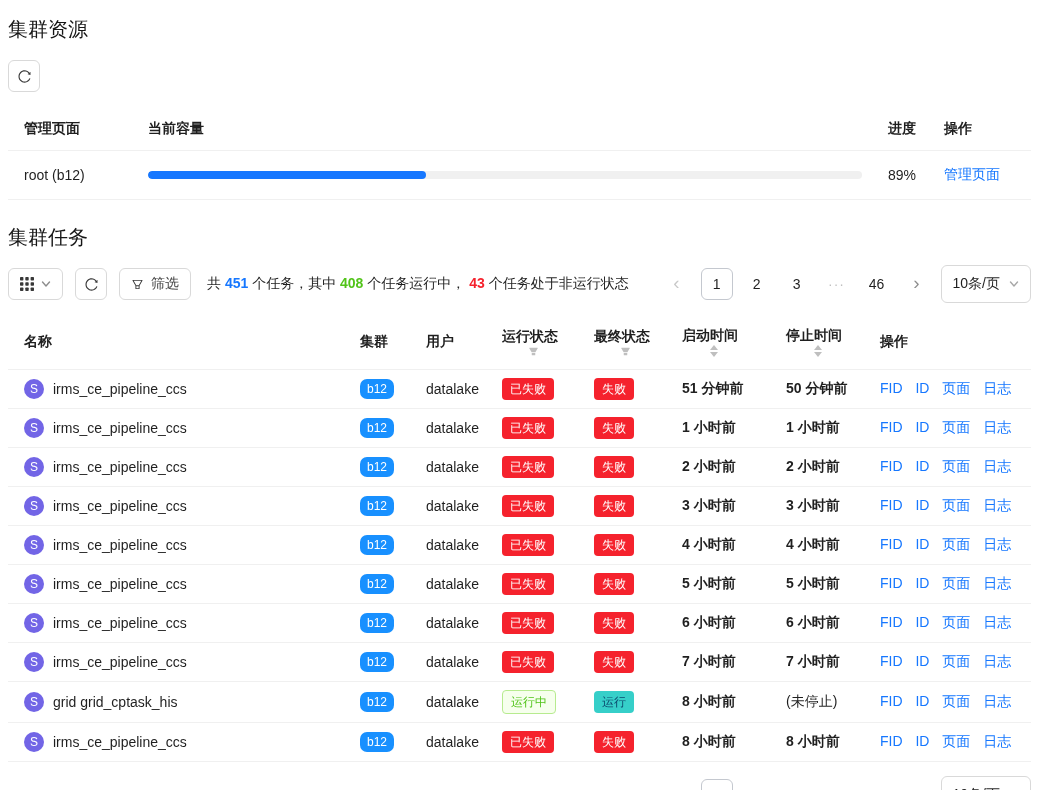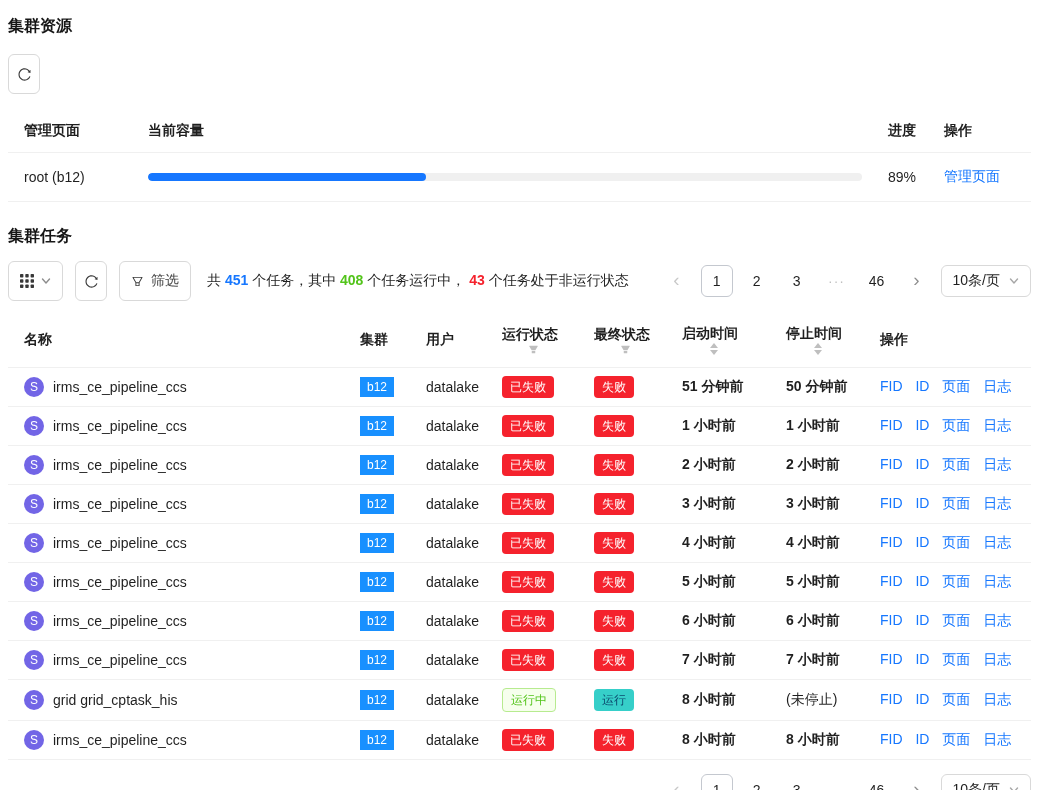--- a/index.html
+++ b/index.html
@@ -4,25 +4,25 @@
 <style>
   * { box-sizing: border-box; }
   html,body { margin:0; padding:0; background:#fff; }
   body {
     width:1039px; height:790px; overflow:hidden;
     font-family:"Liberation Sans","DejaVu Sans",sans-serif;
     color:rgba(0,0,0,0.88); font-size:14px;
   }
   .page { width:1039px; height:790px; padding:8px 8px 0 8px; }
 
-  .section-title { font-size:16px; font-weight:700; margin:8px 0 0 0; color:#161616; }
+  .section-title { font-size:20px; font-weight:400; margin:8px 0 0 0; color:#161616; }
 
   
   .icon-btn, .btn {
-    height:40px; border:1px solid #d9d9d9; border-radius:6px; background:#fff;
+    height:32px; border:1px solid #d9d9d9; border-radius:6px; background:#fff;
     display:inline-flex; align-items:center; justify-content:center;
     color:rgba(0,0,0,0.78); cursor:pointer; font-size:14px;
     font-family:inherit;
   }
   .icon-btn { width:32px; padding:0; }
   .btn { padding:0 11px; gap:7px; }
 
   
   .res-table { width:1023px; border-collapse:collapse; margin-top:16px; table-layout:fixed; }
   .res-table th { text-align:left; font-weight:600; padding:12px 8px; border-bottom:1px solid #f0f0f0; color:rgba(0,0,0,0.88); }
@@ -40,41 +40,41 @@
   .num-red { color:#f5222d; font-weight:700; }
 
   
   .pagination { display:flex; align-items:center; gap:8px; margin-left:auto; }
   .pg-item { min-width:32px; height:32px; padding:0 4px; display:inline-flex; align-items:center; justify-content:center;
     border-radius:6px; cursor:pointer; color:rgba(0,0,0,0.88); background:#fff; }
   .pg-item.active { border:1px solid #c4c8cf; }
   .pg-arrow { font-size:19px; color:rgba(0,0,0,0.45); padding-bottom:3px; }
   .pg-arrow.disabled { color:rgba(0,0,0,0.22); cursor:default; }
   .pg-ellipsis { color:rgba(0,0,0,0.25); letter-spacing:1px; }
-  .page-size { height:32px; border:1px solid #d9d9d9; border-radius:6px; display:inline-flex; align-items:center;
+  .page-size { height:38px; border:1px solid #d9d9d9; border-radius:6px; display:inline-flex; align-items:center;
     gap:9px; padding:0 11px; cursor:pointer; background:#fff; }
   .page-size .chev { color:rgba(0,0,0,0.35); display:inline-flex; }
 
   
   .task-table { width:1023px; border-collapse:collapse; margin-top:12px; table-layout:fixed; }
   .task-table th { text-align:left; font-weight:600; padding:12px 8px; border-bottom:1px solid #f0f0f0; color:rgba(0,0,0,0.88); white-space:nowrap; }
   .task-table td { padding:8px; border-bottom:1px solid #f0f0f0; white-space:nowrap; overflow:hidden; }
   .task-table th:first-child, .task-table td:first-child { padding-left:16px; }
   .th-inner { display:inline-flex; align-items:center;flex-direction:column; }
 
   .sorter { display:inline-flex; flex-direction:column; margin-left:7px; }
   .caret { width:0; height:0; border-left:4px solid transparent; border-right:4px solid transparent; }
   .caret.up { border-bottom:5px solid #bfbfbf; margin-bottom:2px; }
   .caret.down { border-top:5px solid #bfbfbf; }
   .hfilter { display:inline-flex; margin-left:7px; color:#bfbfbf; cursor:pointer; }
 
   .avatar { width:20px; height:20px; border-radius:50%; background:#7265e6; color:#fff; font-size:12px;
     display:inline-flex; align-items:center; justify-content:center; margin-right:9px; flex:0 0 20px; }
   .name-cell { display:flex; align-items:center; }
-  .cluster-badge { background:#1890ff; color:#fff; font-size:12px; line-height:18px; padding:1px 7px; border-radius:0; display:inline-block; }
+  .cluster-badge { background:#1890ff; color:#fff; font-size:12px; line-height:18px; padding:1px 7px; border-radius:7px; display:inline-block; }
   .badge { font-size:12px; line-height:18px; padding:2px 8px; border-radius:4px; display:inline-block; }
   .st-failed, .fst-failed { background:#f5222d; color:#fff; }
   .st-running { background:#f6ffed; color:#52c41a; border:1px solid #b7eb8f; }
   .fst-running { background:#36cfc9; color:#0c4a6e; }
   .time { font-weight:700; }
   .time.plain { font-weight:400; }
   .actions a { color:#1677ff; text-decoration:none; margin-right:9px; cursor:pointer; }
   .actions a:last-child { margin-right:0;text-align:right; }
 
   .footer-bar { display:flex; justify-content:flex-end; margin-top:14px; }

